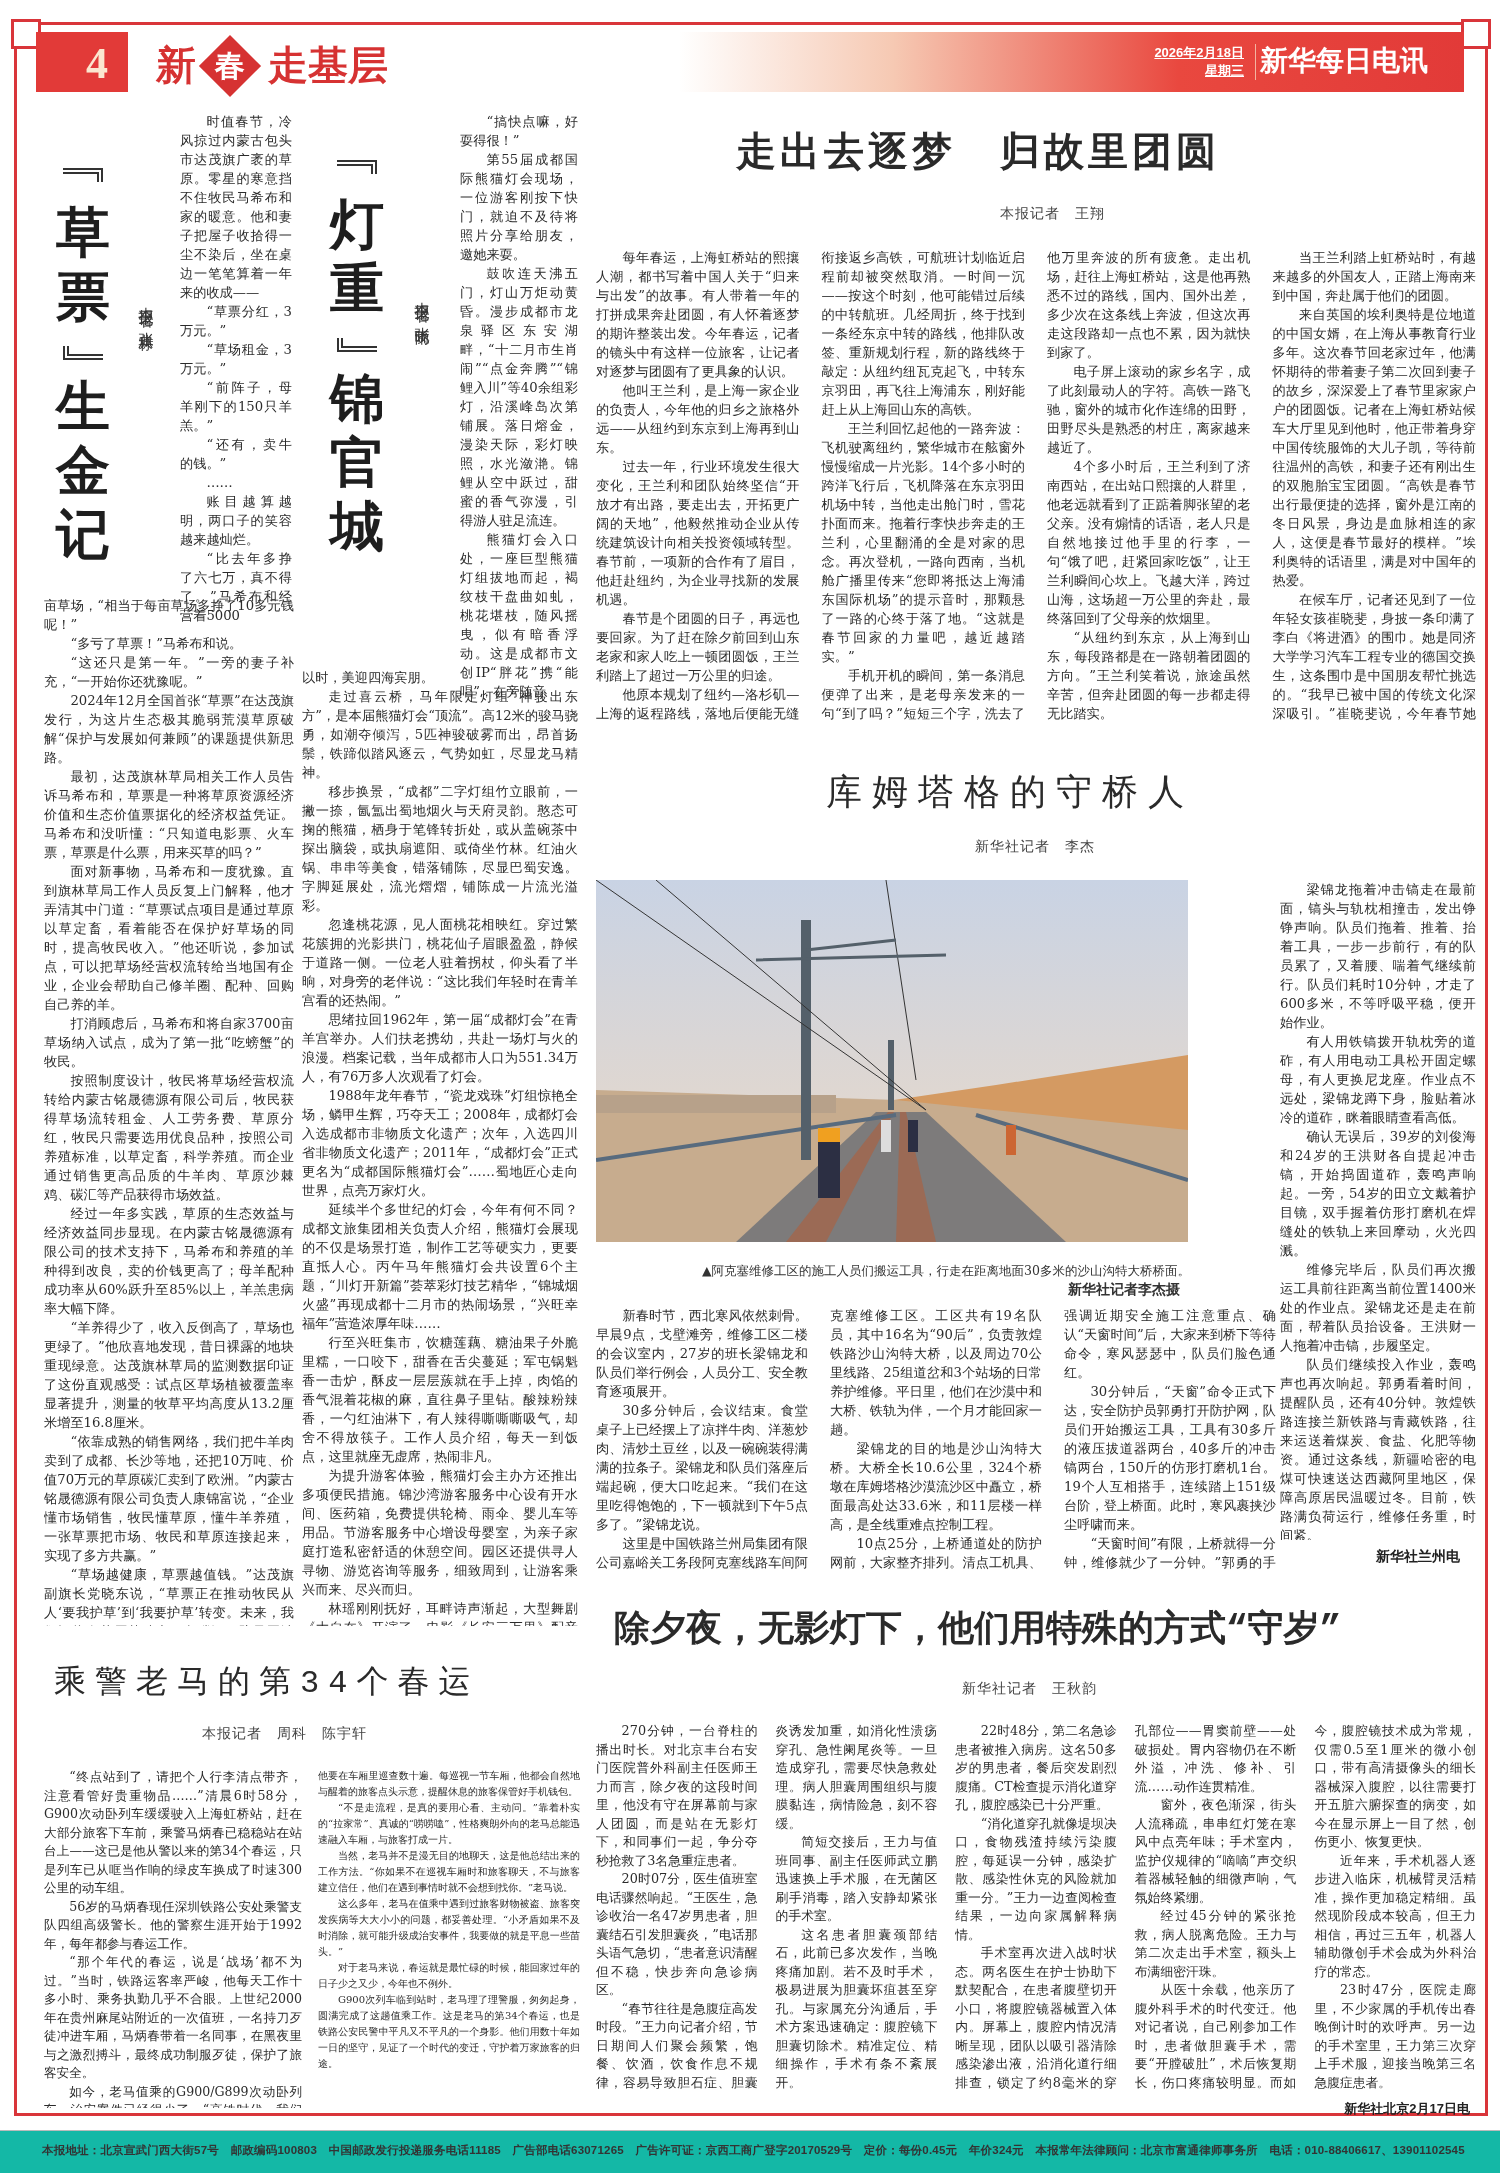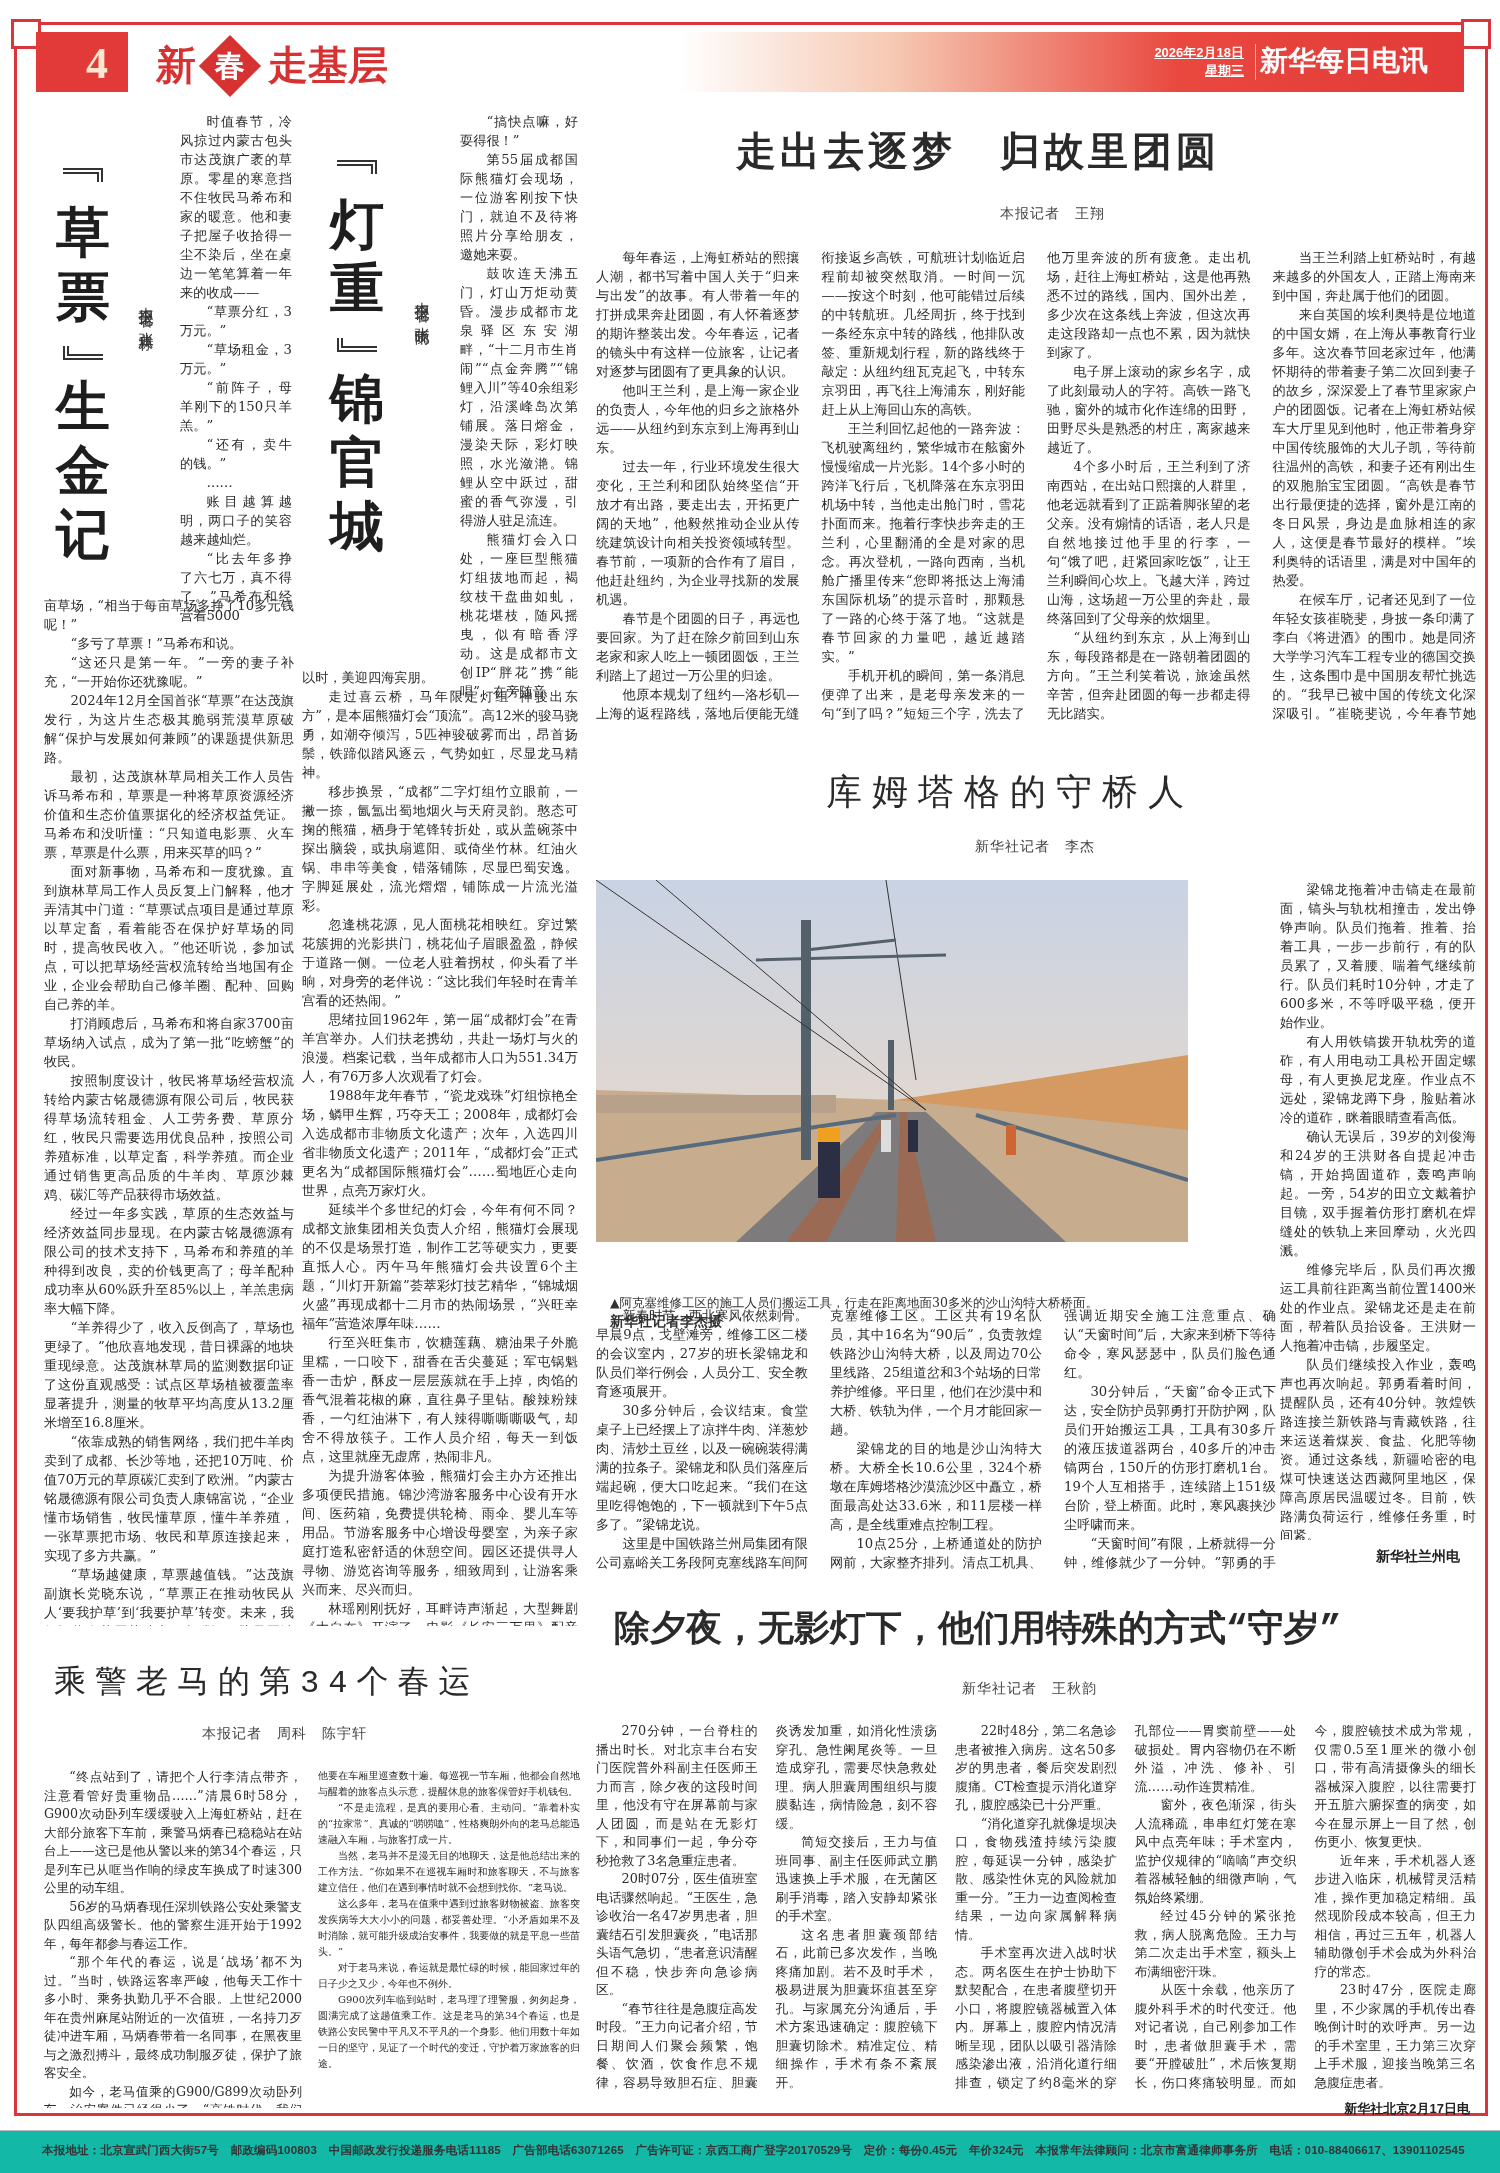--- a/index.html
+++ b/index.html
@@ -31,21 +31,21 @@
   .vtitle .ch { font-size: 54px; line-height: 64px; }
   .vtitle .br-top { width: 40px; height: 14px; border-top: 6px double #333; border-right: 6px double #333; margin-bottom: 18px; }
   .vtitle .br-bot { width: 40px; height: 14px; border-bottom: 6px double #333; border-left: 6px double #333; margin: 18px 0 14px; }
   .vbyline { position: absolute; writing-mode: vertical-rl; font-size: 15px; letter-spacing: 2px; color: #333; }
 
   .headline { position: absolute; font-weight: bold; color: #2a2a2a; font-family: Liberation Mono, monospace; white-space: nowrap; }
   .byline { position: absolute; font-size: 14px; color: #444; letter-spacing: 1px; white-space: nowrap; }
   .dateline { font-family: "Liberation Sans", sans-serif; font-weight: bold; text-align: right; }
 
   .photo { position: absolute; left: 596px; top: 880px; width: 592px; height: 362px; overflow: hidden; background: linear-gradient(180deg, #cfd6e3 0%, #e0d9d3 55%, #d9b48e 70%, #b9a189 100%); }
-  .caption { position: absolute; left: 610px; top: 1294px; width: 580px; font-size: 12.5px; color: #333; line-height: 18px; }
+  .caption { position: absolute; left: 610px; top: 1262px; width: 580px; font-size: 12.5px; color: #333; text-align: right; line-height: 18px; }
 
   .footer { position: absolute; left: 0; top: 2130px; width: 1500px; height: 58px; border-top: 1px solid #bbb; background: #14b8a6; }
   .footer-text { position: absolute; left: 42px; top: 12px; font-family: "Liberation Sans", sans-serif; font-size: 11.5px; color: #333; white-space: nowrap; font-weight: bold; letter-spacing: 0.2px; }
 </style>
 </head>
 <body>
 
 <div class="frame">
   <div class="corner tl"></div>
   <div class="corner tr"></div>

